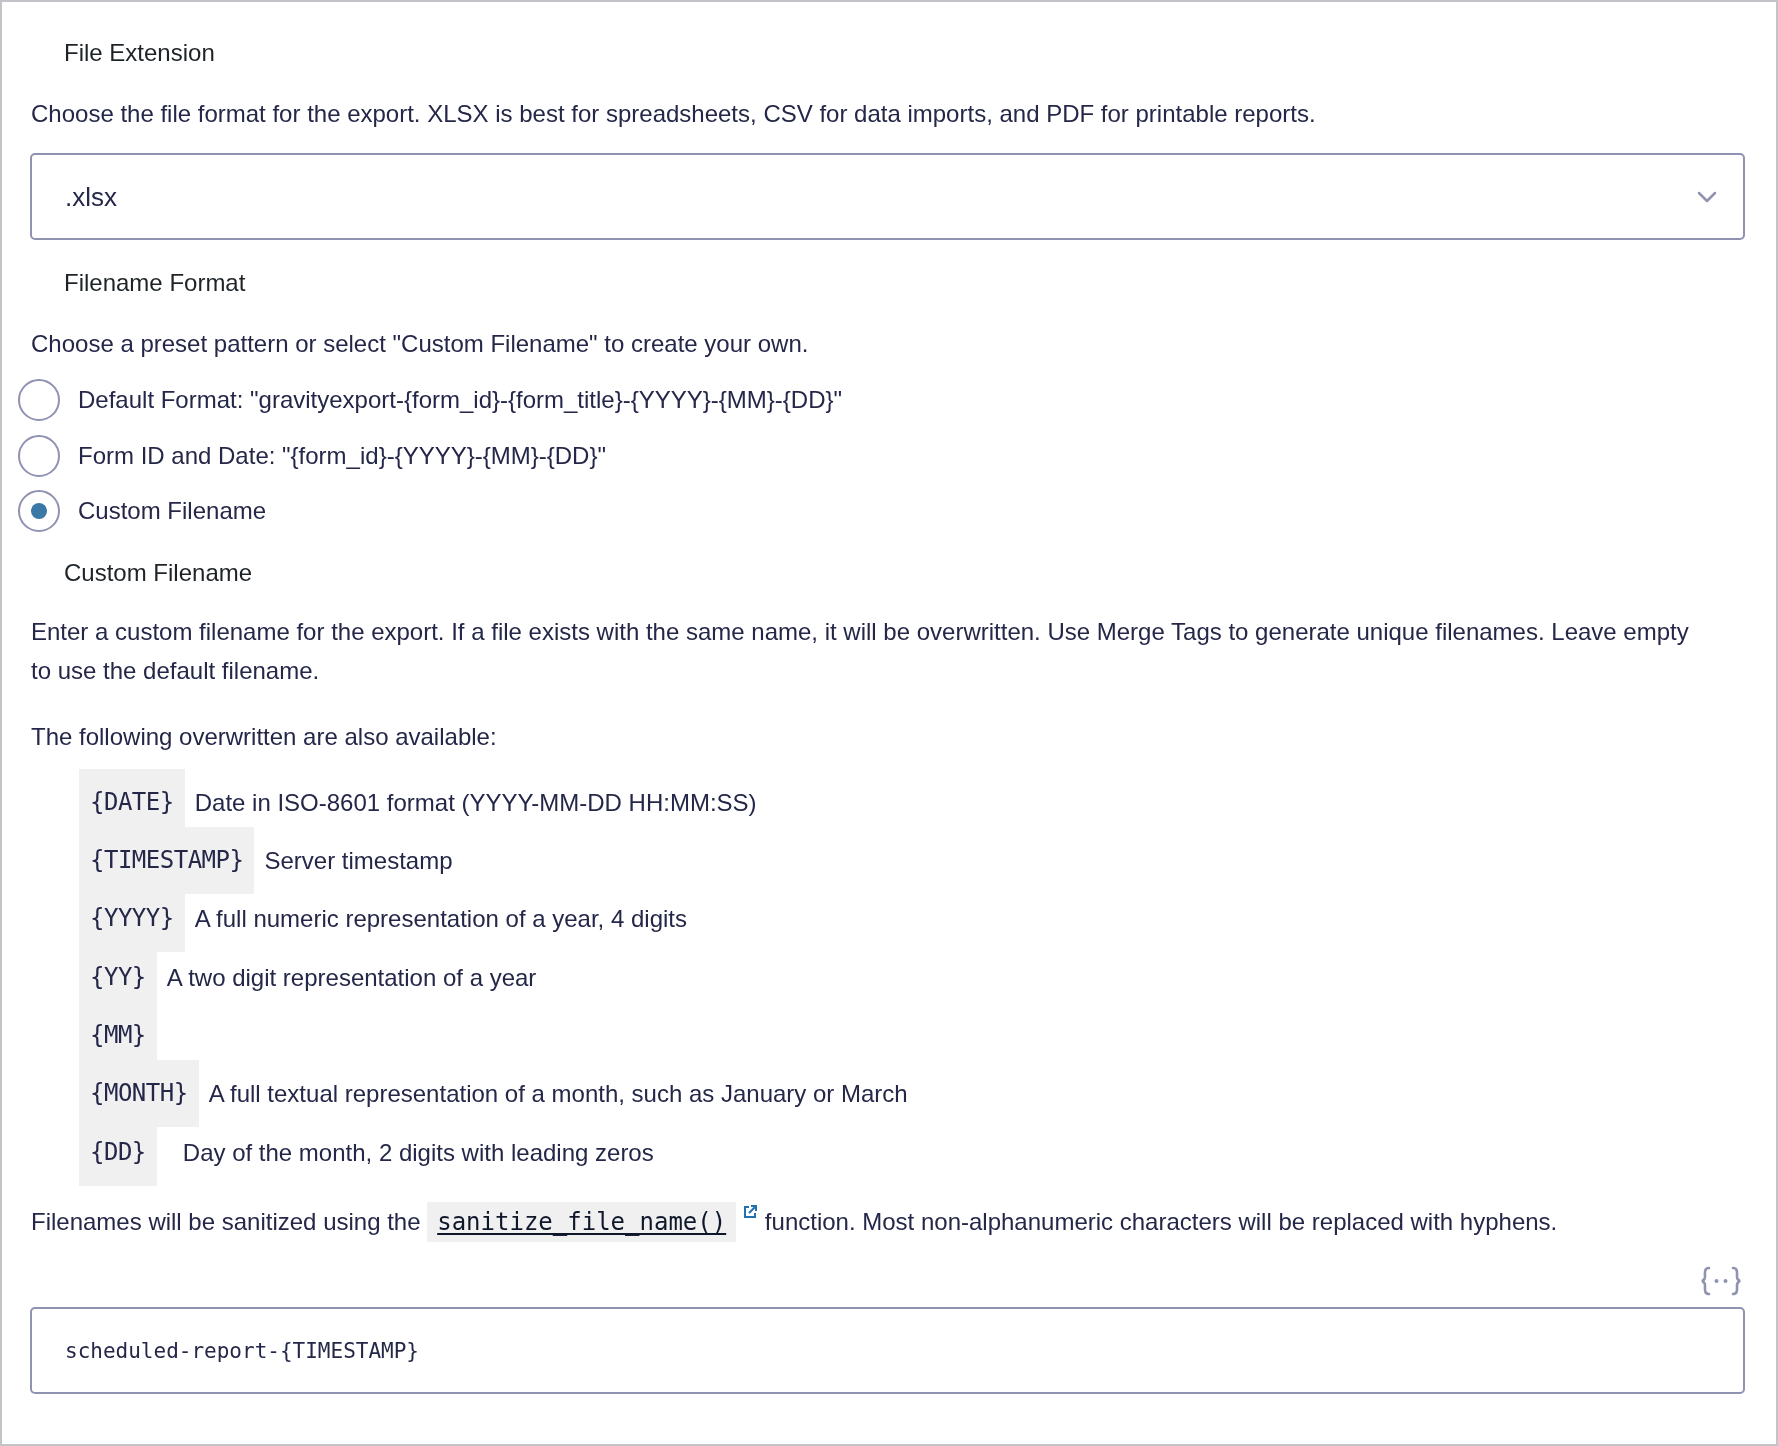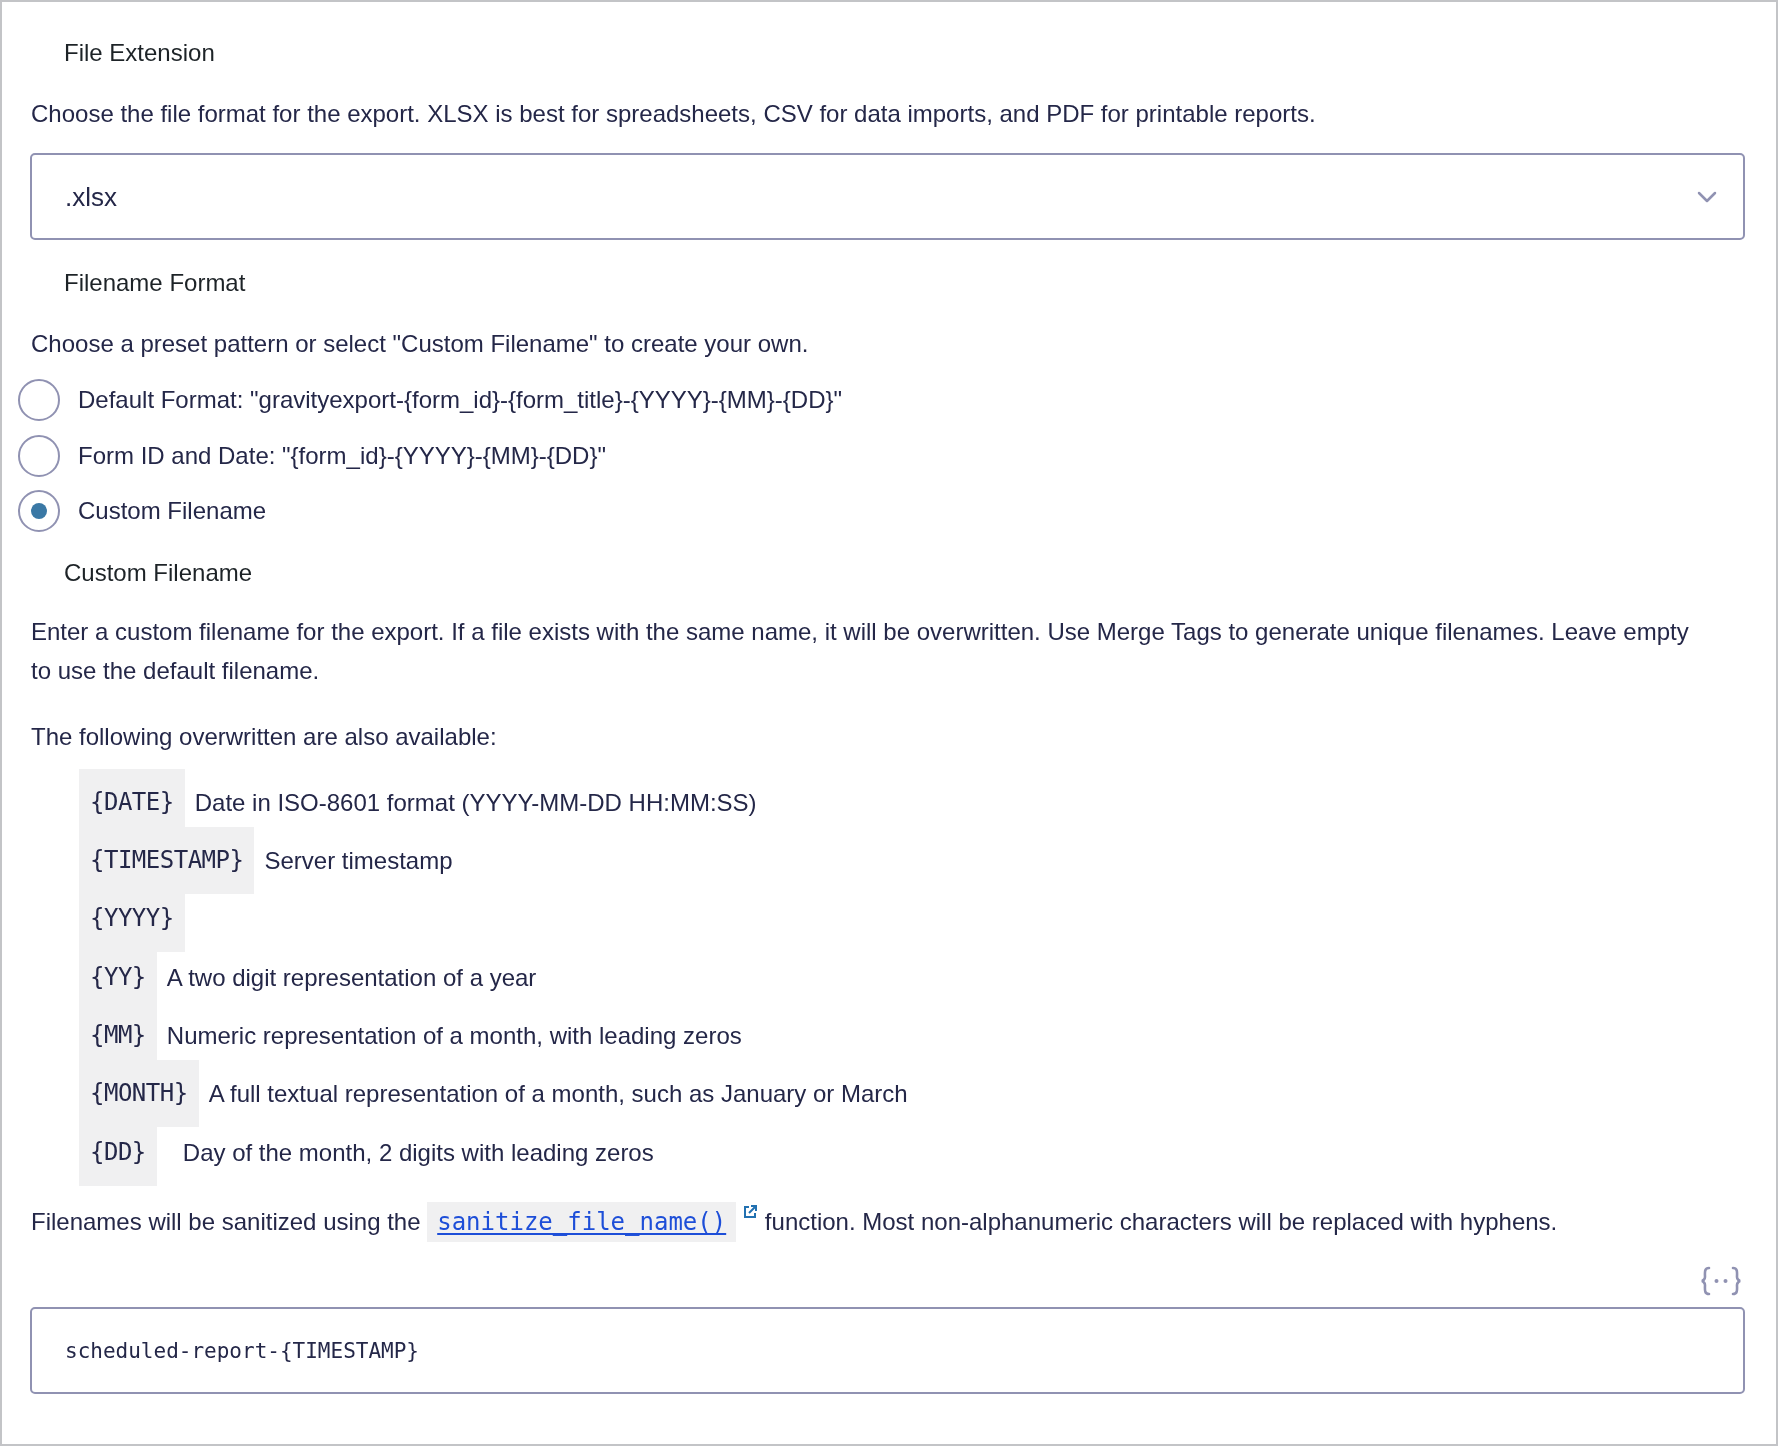--- a/index.html
+++ b/index.html
@@ -119,21 +119,21 @@
     font-size: 24px;
     color: #242748;
   }
   .inline-code {
     background: #f0f0f1;
     padding: 6px 10px;
     font-family: "DejaVu Sans Mono", "Liberation Mono", monospace;
     font-size: 24px;
   }
   .inline-code a {
-    color: #1d4ed8;
+    color: #0f172a;
     text-decoration: underline;
     text-underline-offset: 3px;
   }
   .ext-icon {
     display: inline-block;
     width: 16px;
     height: 16px;
     vertical-align: 10px;
     margin-left: 6px;
   }
@@ -198,28 +198,28 @@
 <div class="abs tag-row" style="top:781px;">
   <span class="code-tag">{DATE}</span>
   <span class="tag-desc">Date in ISO-8601 format (YYYY-MM-DD HH:MM:SS)</span>
 </div>
 <div class="abs tag-row" style="top:839px;">
   <span class="code-tag">{TIMESTAMP}</span>
   <span class="tag-desc">Server timestamp</span>
 </div>
 <div class="abs tag-row" style="top:897px;">
   <span class="code-tag">{YYYY}</span>
+  <span class="tag-desc">A full numeric representation of a year, 4 digits</span>
 </div>
 <div class="abs tag-row" style="top:956px;">
   <span class="code-tag">{YY}</span>
   <span class="tag-desc">A two digit representation of a year</span>
 </div>
 <div class="abs tag-row" style="top:1014px;align-items:center;">
   <span class="code-tag">{MM}</span>
-  <span class="tag-desc">Numeric representation of a month, with leading zeros</span>
 </div>
 <div class="abs tag-row" style="top:1072px;">
   <span class="code-tag">{MONTH}</span>
   <span class="tag-desc">A full textual representation of a month, such as January or March</span>
 </div>
 <div class="abs tag-row" style="top:1131px;gap:16px;">
   <span class="code-tag">{DD}</span>
   <span class="tag-desc">Day of the month, 2 digits with leading zeros</span>
 </div>
 

